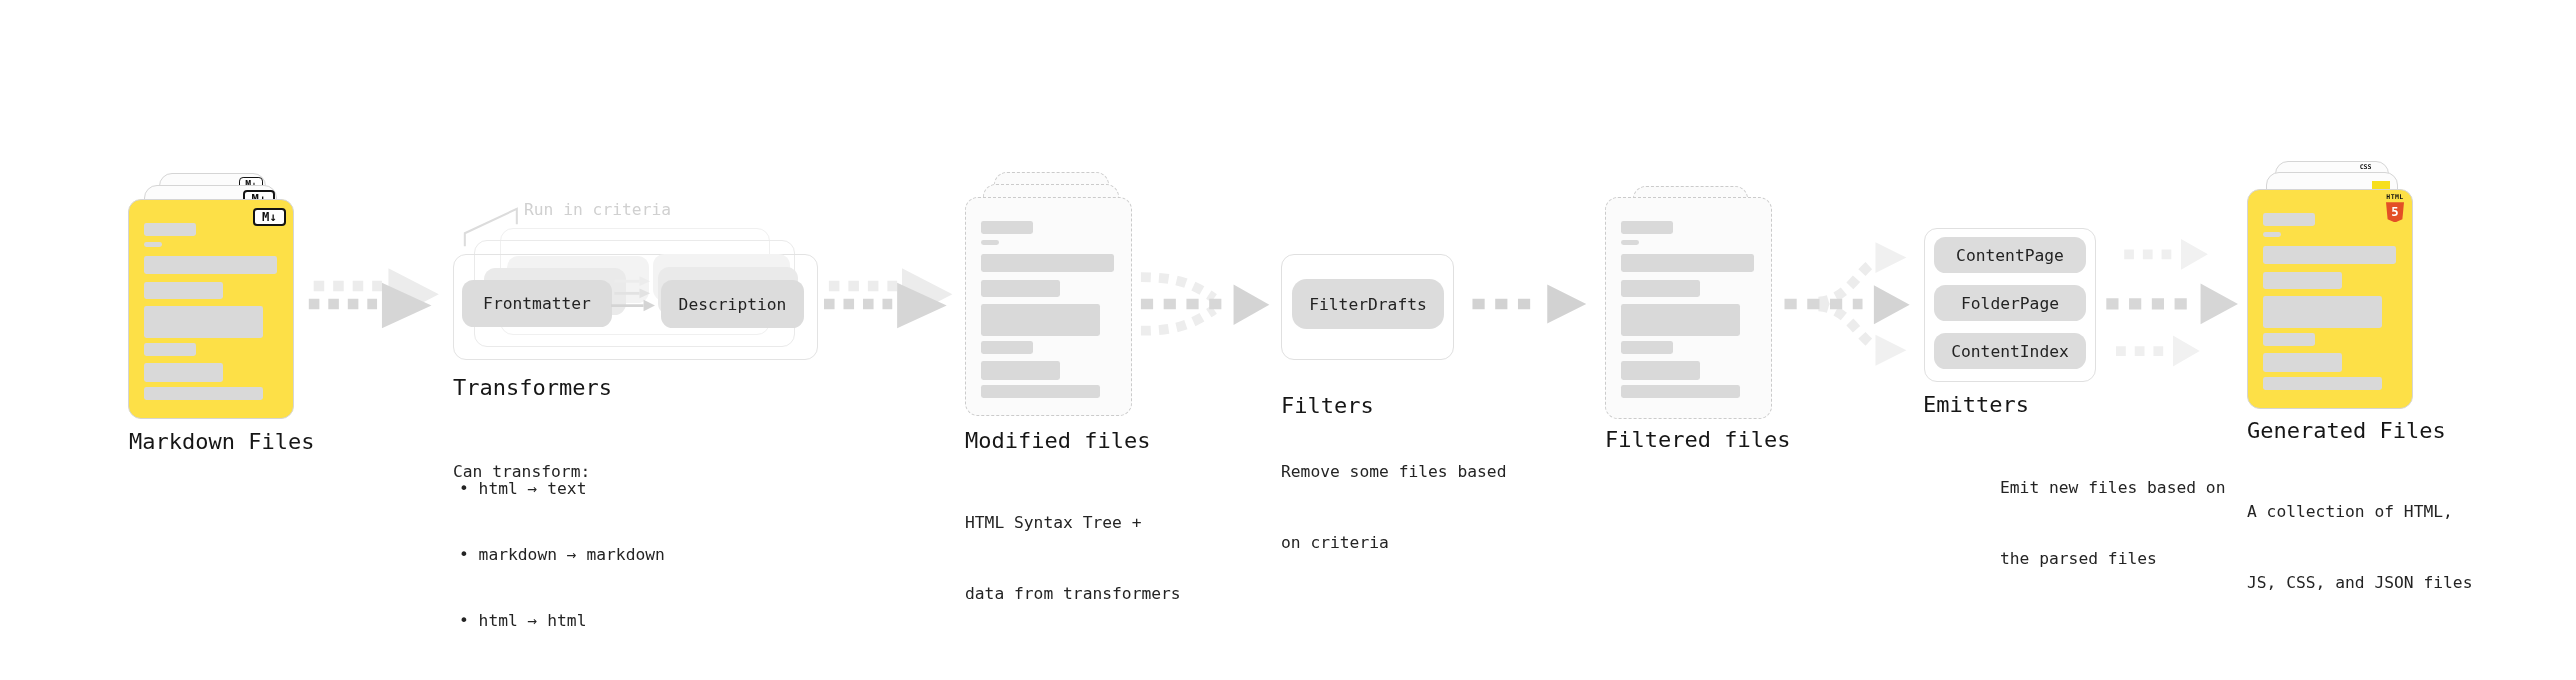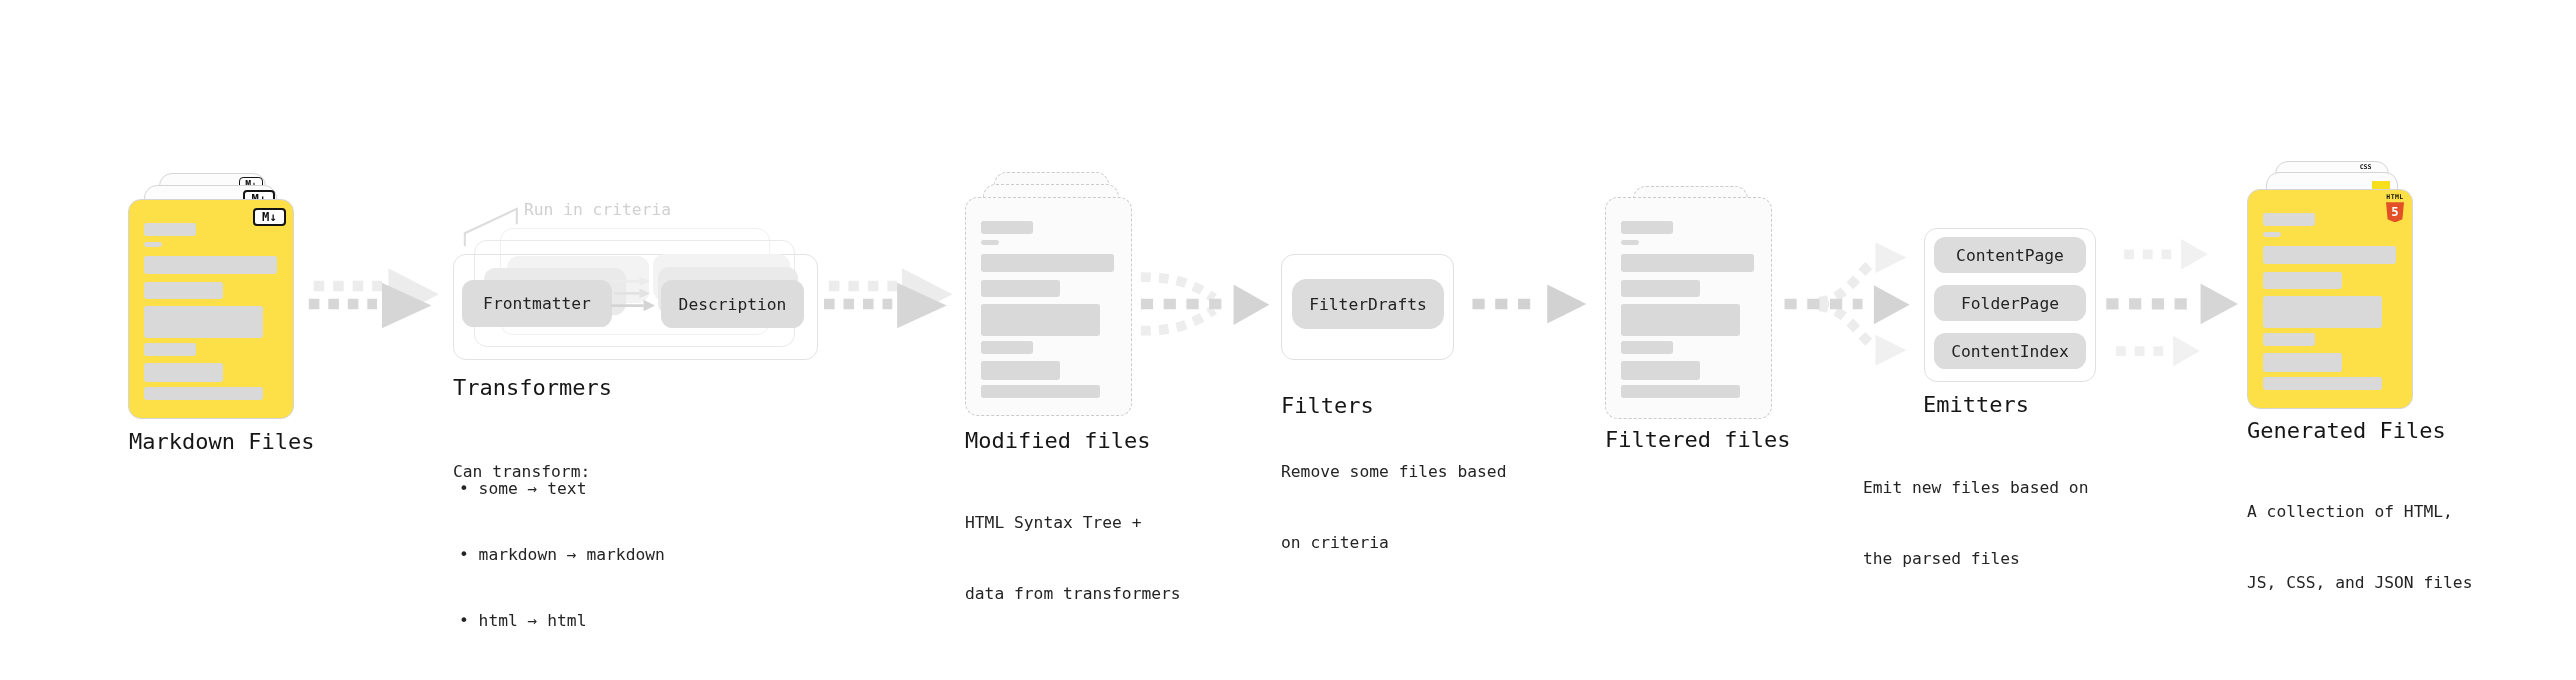--- a/index.html
+++ b/index.html
@@ -96,21 +96,21 @@
     <div class="pill" style="left:462px;top:280px;width:150px;height:47px;">Frontmatter</div>
     <div class="pill" style="left:661px;top:280px;width:143px;height:48px;">Description</div>
 
     <div class="annotation" style="left:524px;top:200px;">Run in criteria</div>
 
     <div class="node-title" style="left:453px;top:375px;">Transformers</div>
     <div class="node-desc" style="left:453px;top:413px;">
       <div>Can transform:</div>
     </div>
     <div class="node-desc" style="left:459px;top:434px;line-height:22px;">
-      <div>• some → text</div>
+      <div>• html → text</div>
       <div>• markdown → markdown</div>
       <div>• html → html</div>
     </div>
   </div>
 
   <div>
     <div class="filecard dashed" style="left:994px;top:172px;width:115px;height:28px;"></div>
     <div class="filecard dashed" style="left:983px;top:184px;width:136px;height:28px;"></div>
     <div class="filecard dashed" style="left:965px;top:197px;width:167px;height:219px;">
       <div class="skel">
@@ -157,21 +157,21 @@
     </div>
     <div class="node-title" style="left:1605px;top:427px;">Filtered files</div>
   </div>
 
   <div>
     <div class="procbox" style="left:1924px;top:228px;width:172px;height:154px;border-color:#e0e0e0;"></div>
     <div class="pill" style="left:1934px;top:237px;width:152px;height:36px;">ContentPage</div>
     <div class="pill" style="left:1934px;top:285px;width:152px;height:36px;">FolderPage</div>
     <div class="pill" style="left:1934px;top:333px;width:152px;height:36px;">ContentIndex</div>
     <div class="node-title" style="left:1923px;top:392px;">Emitters</div>
-    <div class="node-desc" style="left:1863px;top:429px;">
+    <div class="node-desc" style="left:2000px;top:429px;">
       <div>Emit new files based on</div>
       <div>the parsed files</div>
     </div>
   </div>
 
   <div>
     <div class="filecard tabcard" style="left:2275px;top:161px;width:114px;height:32.5px;">
       <div class="css-badge">
         <div class="css-word">CSS</div>
         <div class="css-bar"></div>

